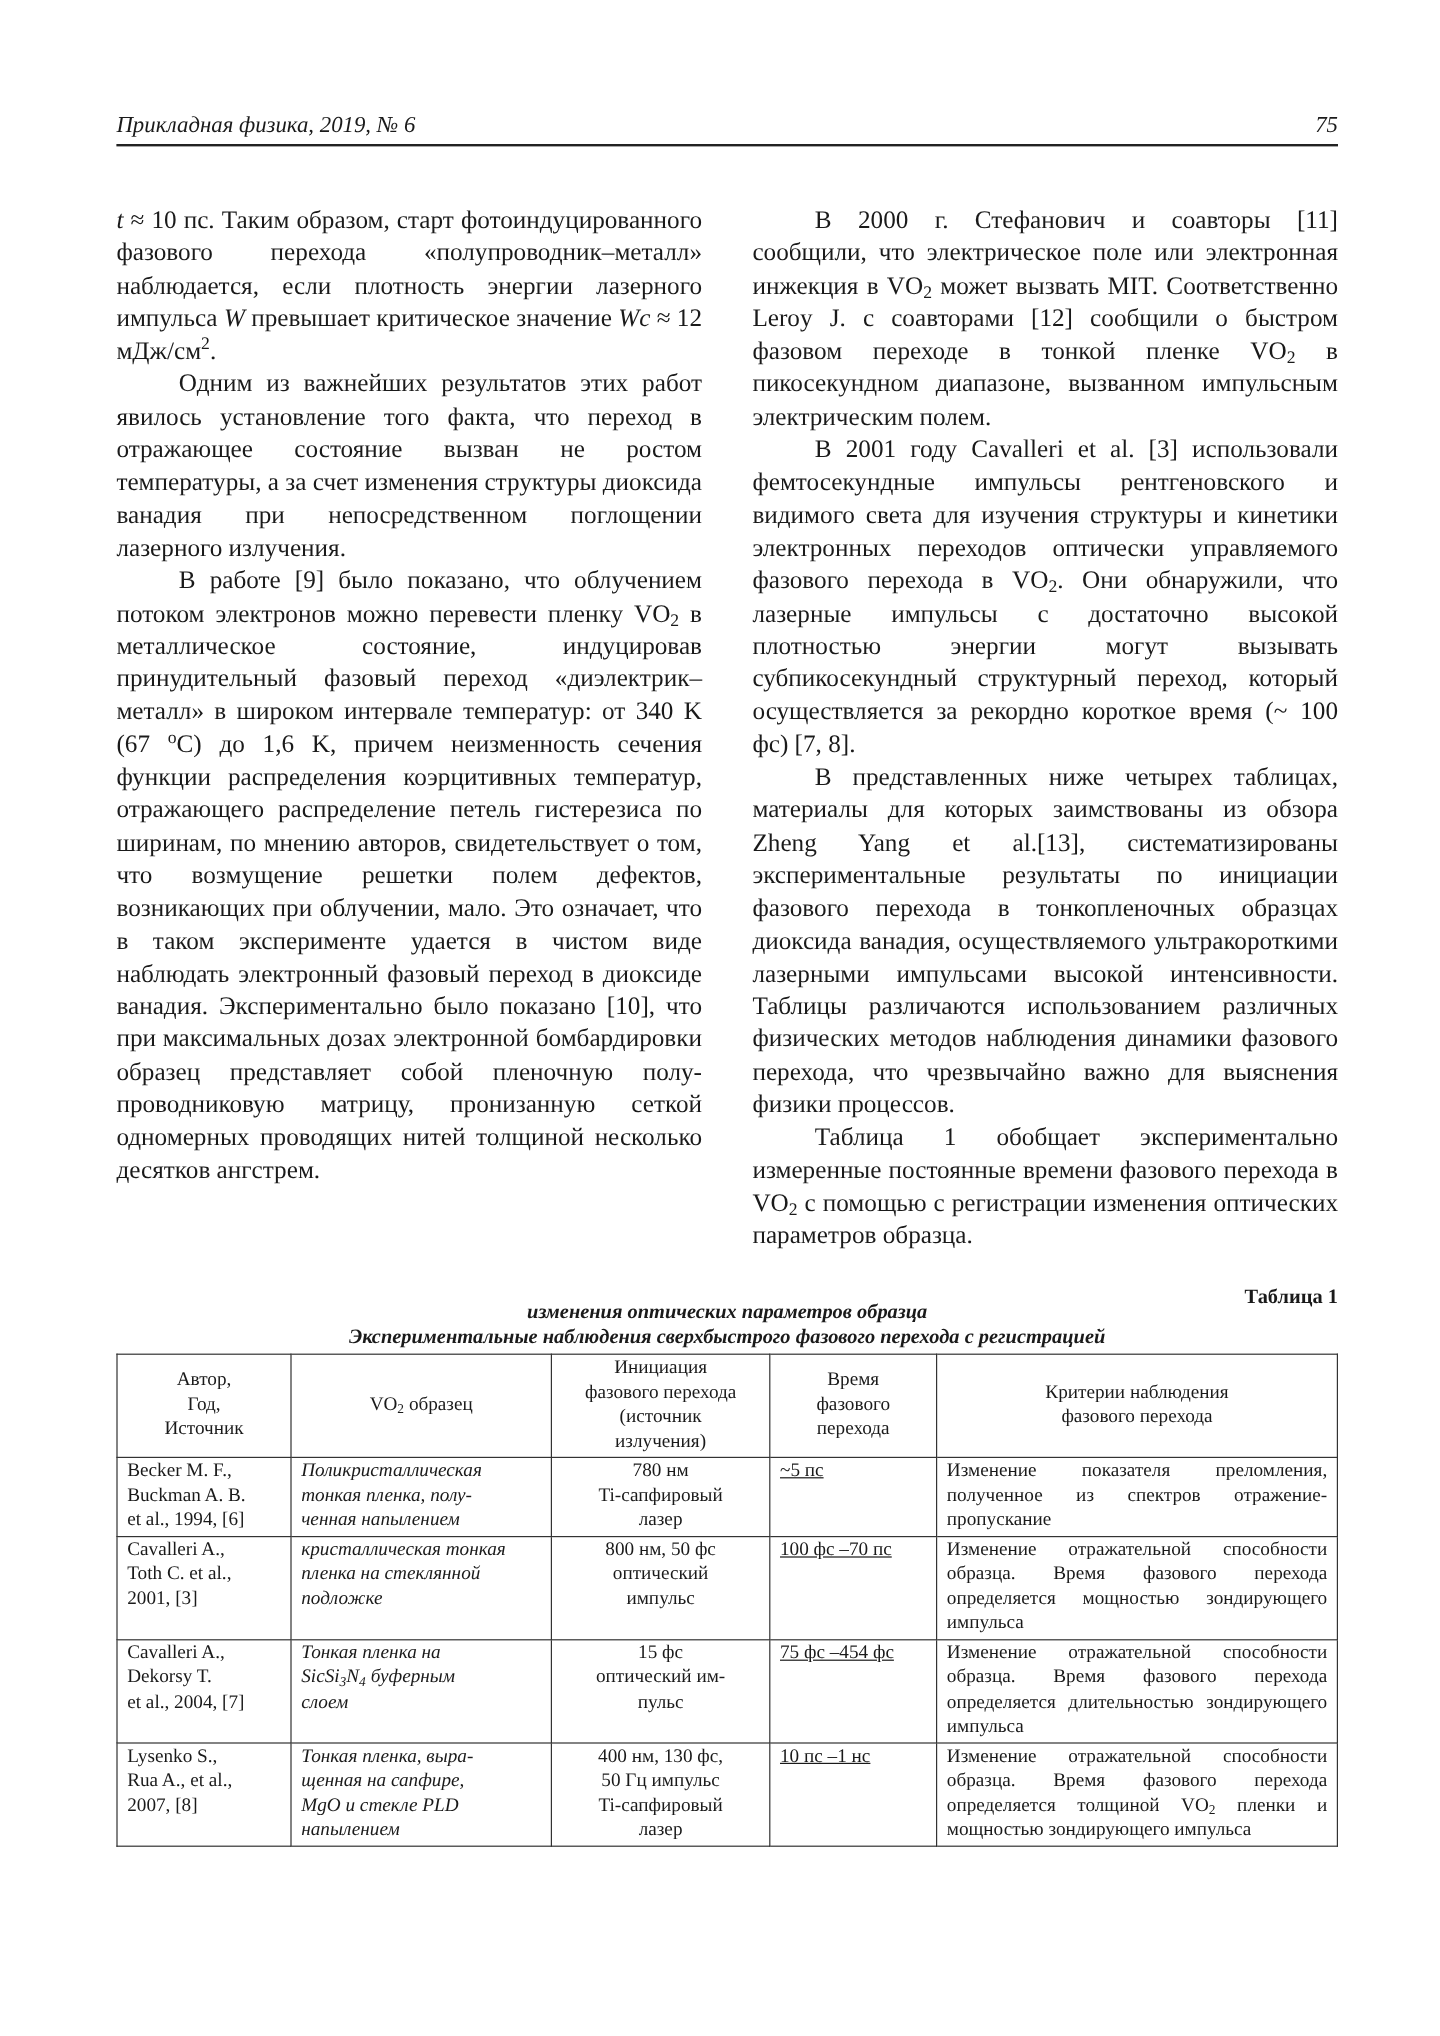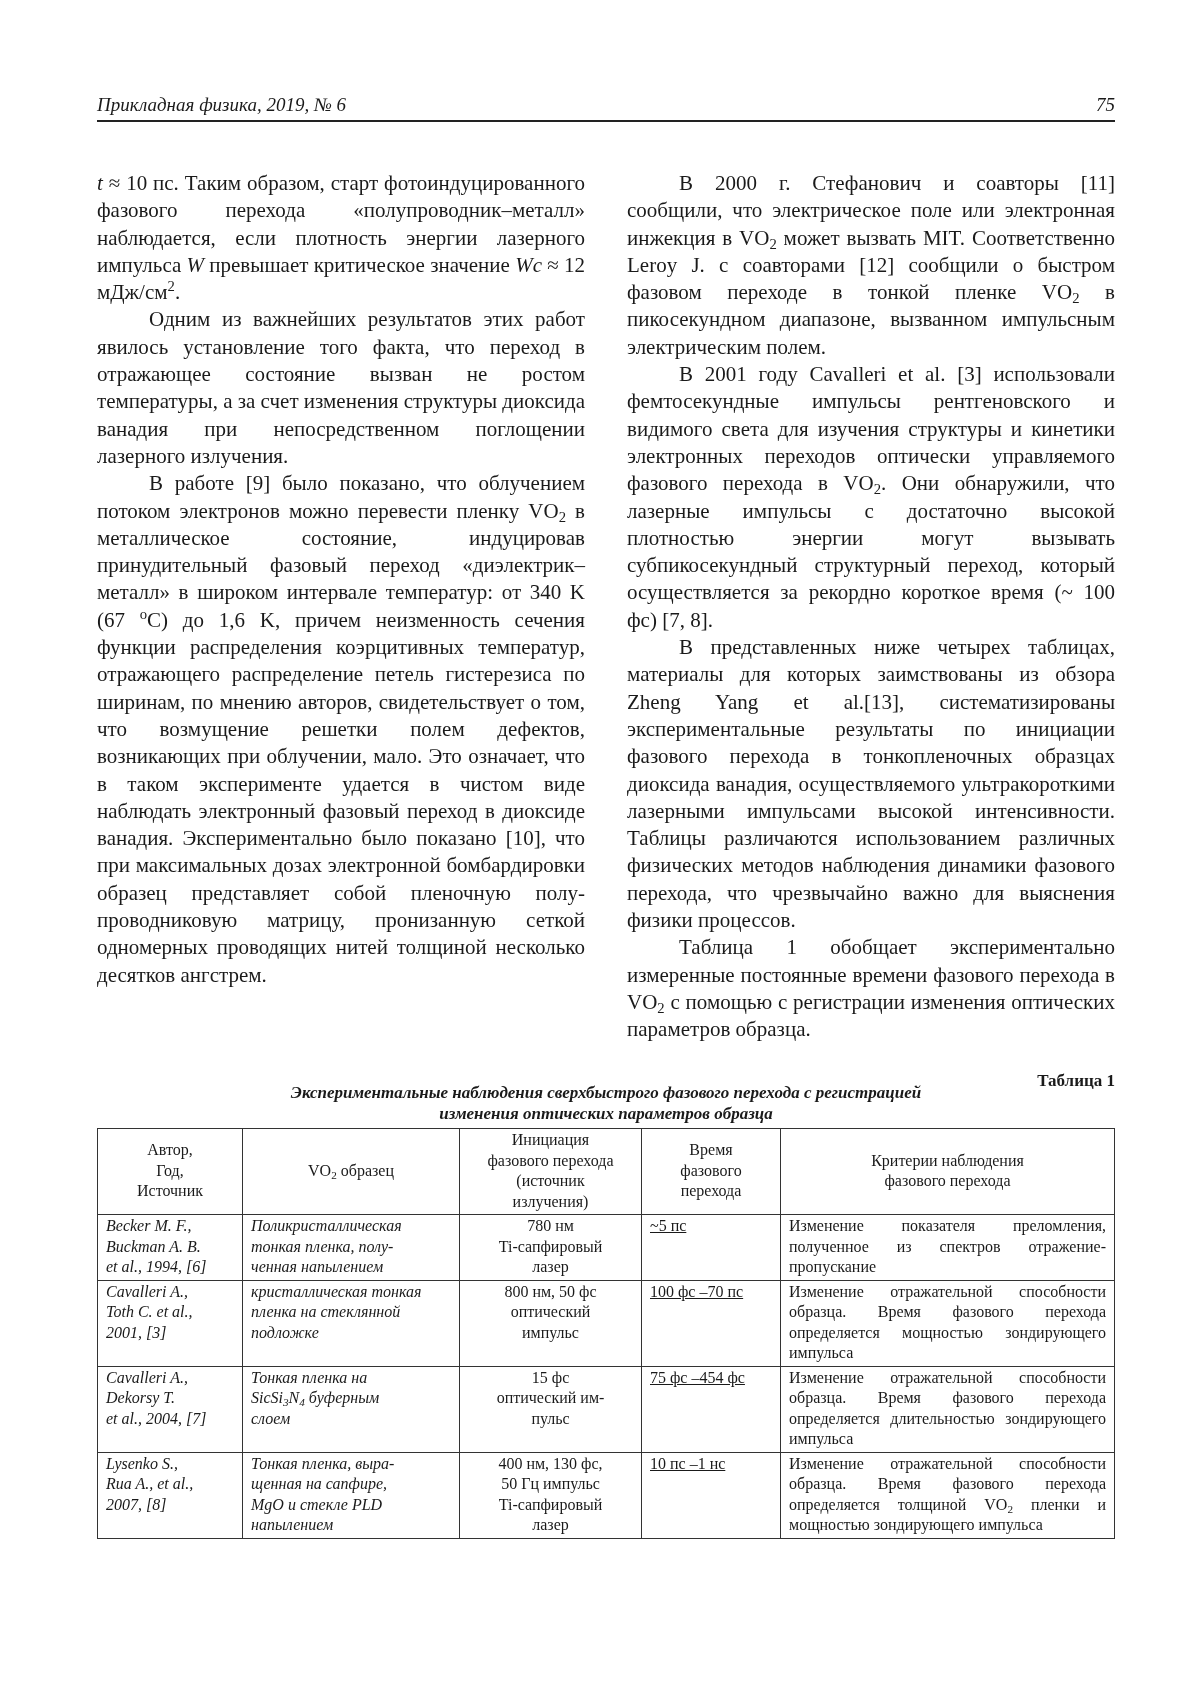--- a/index.html
+++ b/index.html
@@ -31,21 +31,21 @@
     text-align: center; font-weight: bold; font-style: italic; font-size: 17px; line-height: 21px;
   }
   table.data {
     position: absolute; left: 97px; top: 1128px; width: 1018px;
     border-collapse: collapse; font-size: 16px; line-height: 20.5px; padding-left: 16px;
   }
   table.data th, table.data td {
     border: 1.5px solid #333; padding: 1px 8px 2px 8px; vertical-align: top;
   }
   table.data th { font-weight: normal; text-align: center; vertical-align: middle; }
-  table.data td.author { font-style: italic; width: 128px; }
+  table.data td.author { width: 128px; }
   table.data td.sample { width: 200px; font-style: italic; }
   table.data td.init { text-align: center; width: 165px; }
   table.data td.time { width: 122px; text-decoration: underline; }
   table.data td.crit { text-align: justify; }
   .cellline { display: block; }
 </style>
 </head>
 <body>
 
 <div class="header">
@@ -60,22 +60,22 @@
   </div>
 <div class="col right" id="right-col">
     <p class="indent">В 2000 г. Стефанович и соавторы [11] сообщили, что электрическое поле или элек­тронная инжекция в VO<sub>2</sub> может вызвать MIT. Соответственно Leroy J. с соавторами [12] со­общили о быстром фазовом переходе в тонкой пленке VO<sub>2</sub> в пикосекундном диапазоне, вы­званном импульсным электрическим полем.</p>
     <p class="indent">В 2001 году Cavalleri et al. [3] использо­вали фемтосекундные импульсы рентгенов­ского и видимого света для изучения структу­ры и кинетики электронных переходов оптически управляемого фазового перехода в VO<sub>2</sub>. Они обнаружили, что лазерные импуль­сы с достаточно высокой плотностью энергии могут вызывать субпикосекундный структур­ный переход, который осуществляется за ре­кордно короткое время (~ 100 фс) [7, 8].</p>
     <p class="indent">В представленных ниже четырех табли­цах, материалы для которых заимствованы из обзора Zheng Yang et al.[13], систематизиро­ваны экспериментальные результаты по ини­циации фазового перехода в тонкопленочных образцах диоксида ванадия, осуществляемого ультракороткими лазерными импульсами вы­сокой интенсивности. Таблицы различаются использованием различных физических мето­дов наблюдения динамики фазового перехода, что чрезвычайно важно для выяснения физики процессов.</p>
     <p class="indent">Таблица 1 обобщает экспериментально измеренные постоянные времени фазового перехода в VO<sub>2</sub> с помощью с регистрации из­менения оптических параметров образца.</p>
   </div>
 
 <div class="tlabel">Таблица 1</div>
 <div class="tcaption">
+  <div>изменения оптических параметров образца</div>
   <div>Экспериментальные наблюдения сверхбыстрого фазового перехода с регистрацией</div>
-  <div>изменения оптических параметров образца</div>
 </div>
 
 <table class="data" id="data-table">
   <thead>
       <tr id="thead-row">
         <th>
           <span class="cellline">Автор,</span>
           <span class="cellline">Год,</span>
           <span class="cellline">Источник</span>
         </th>

